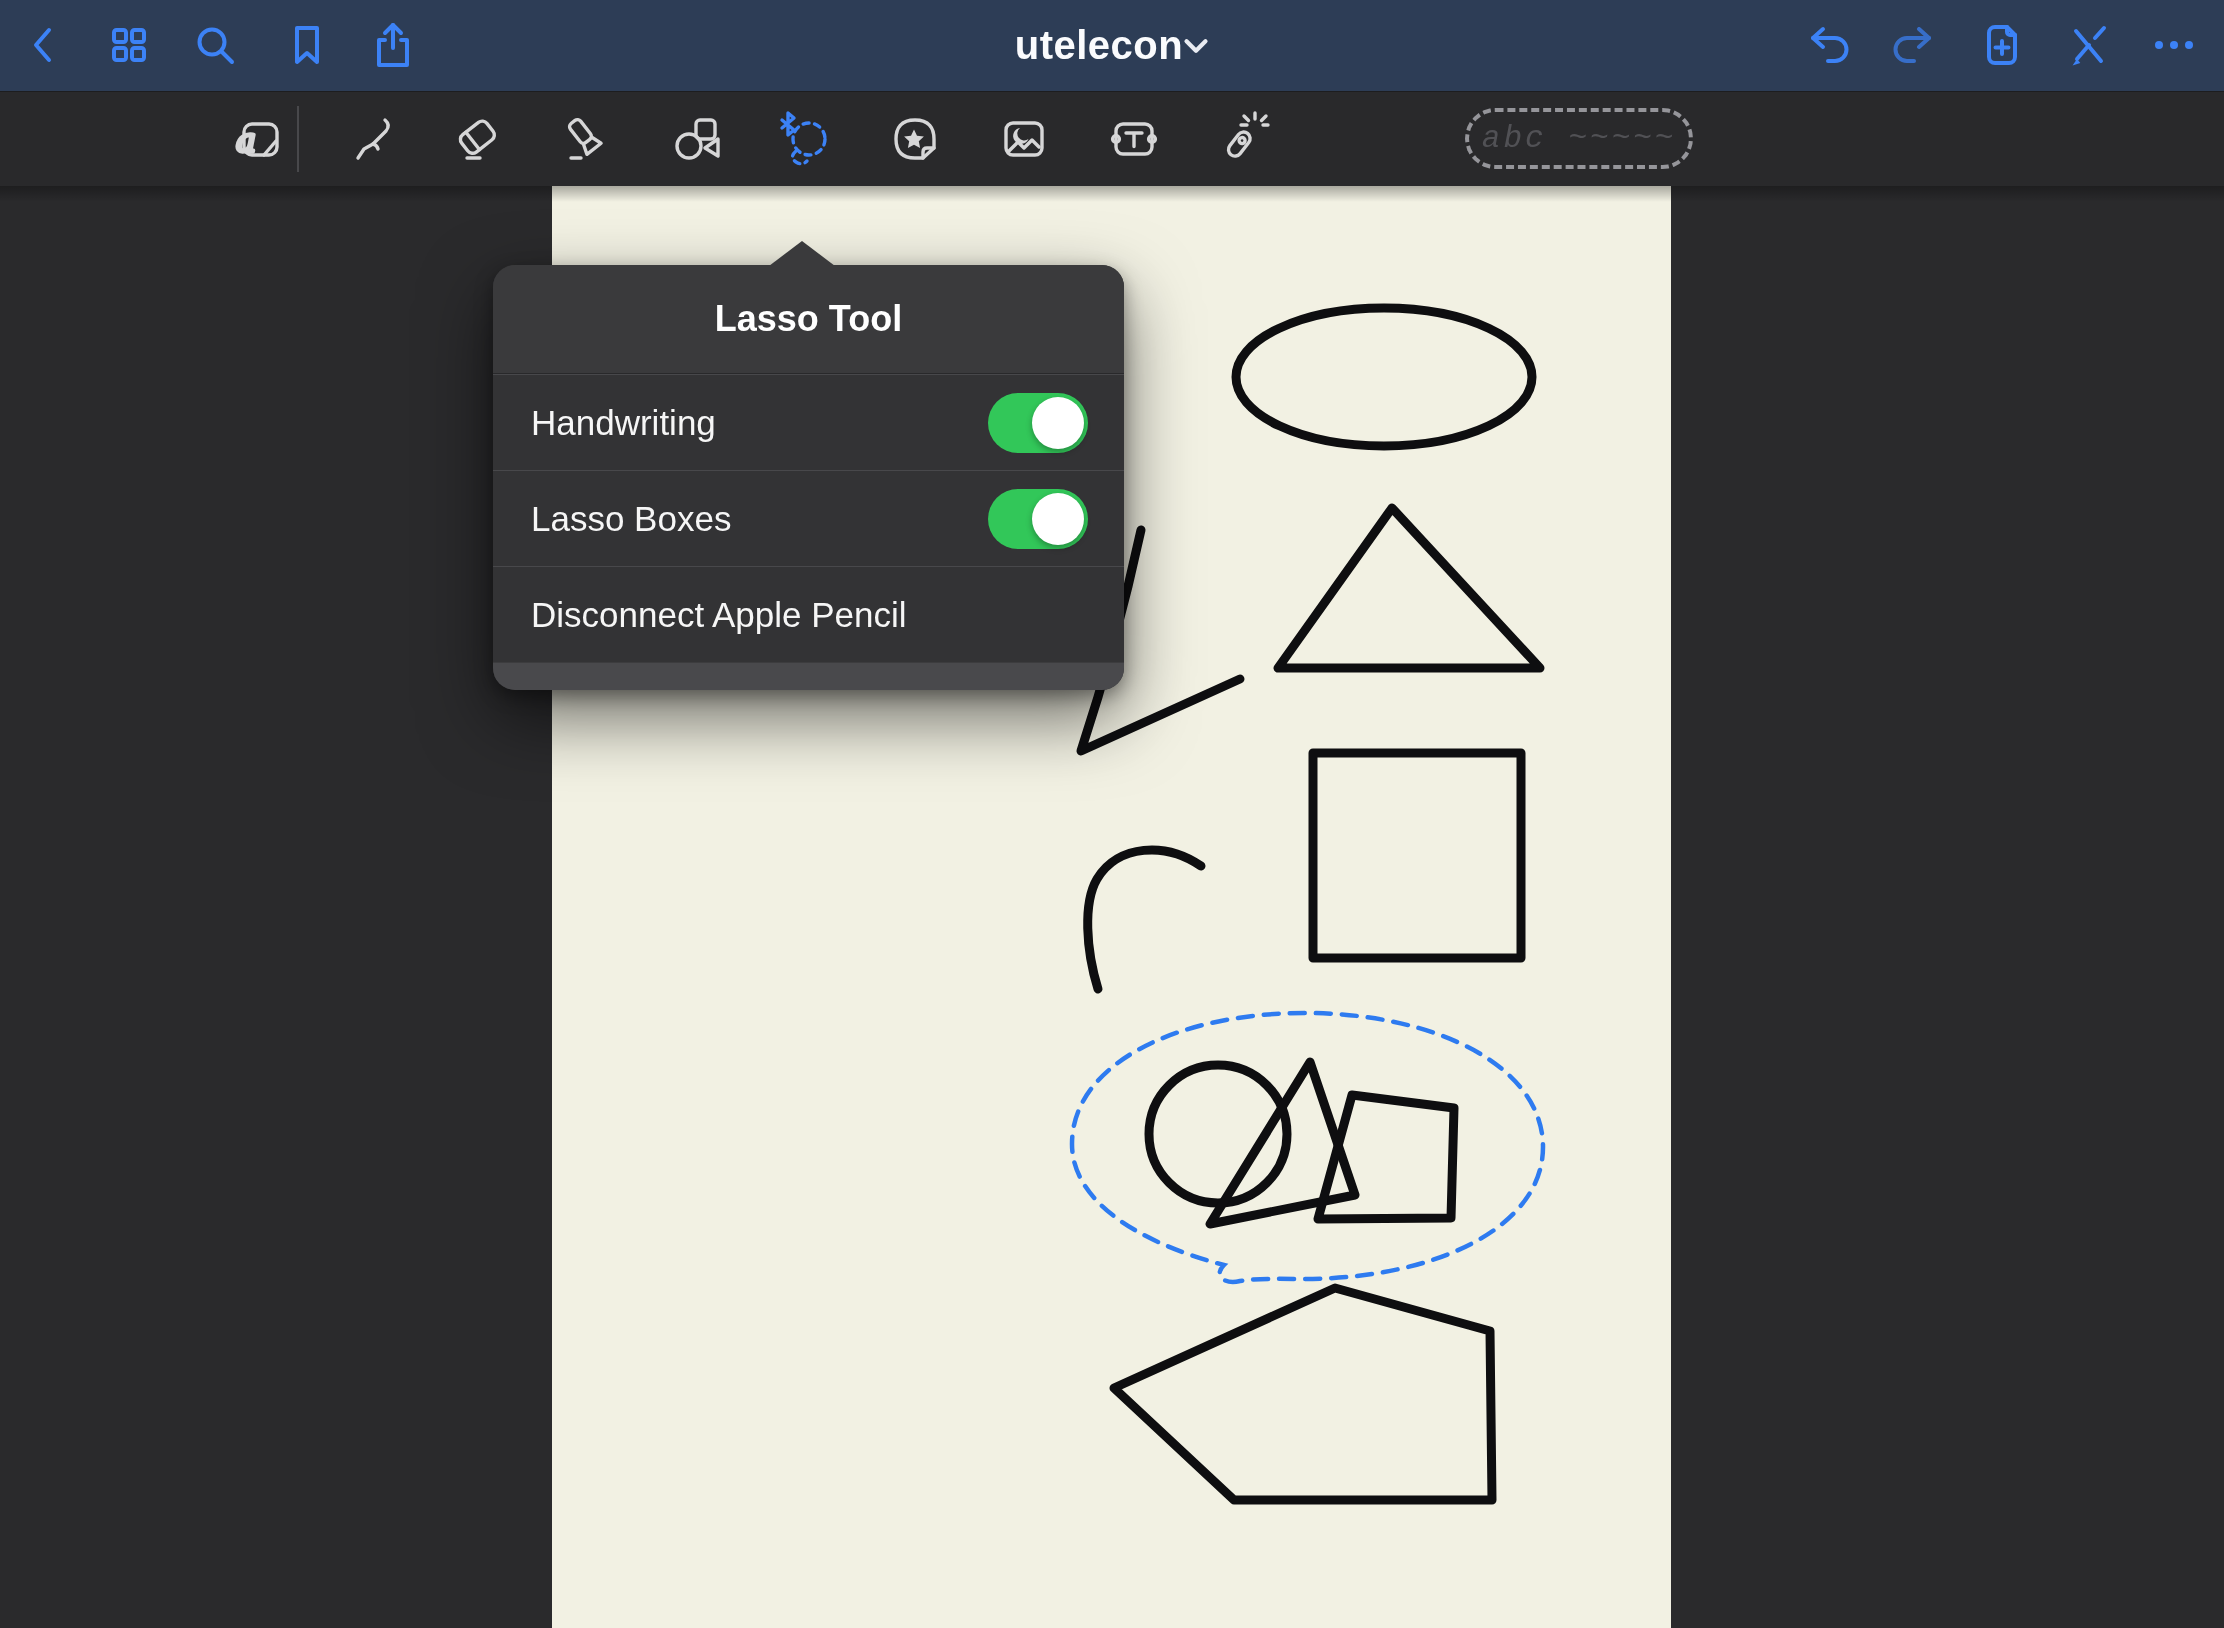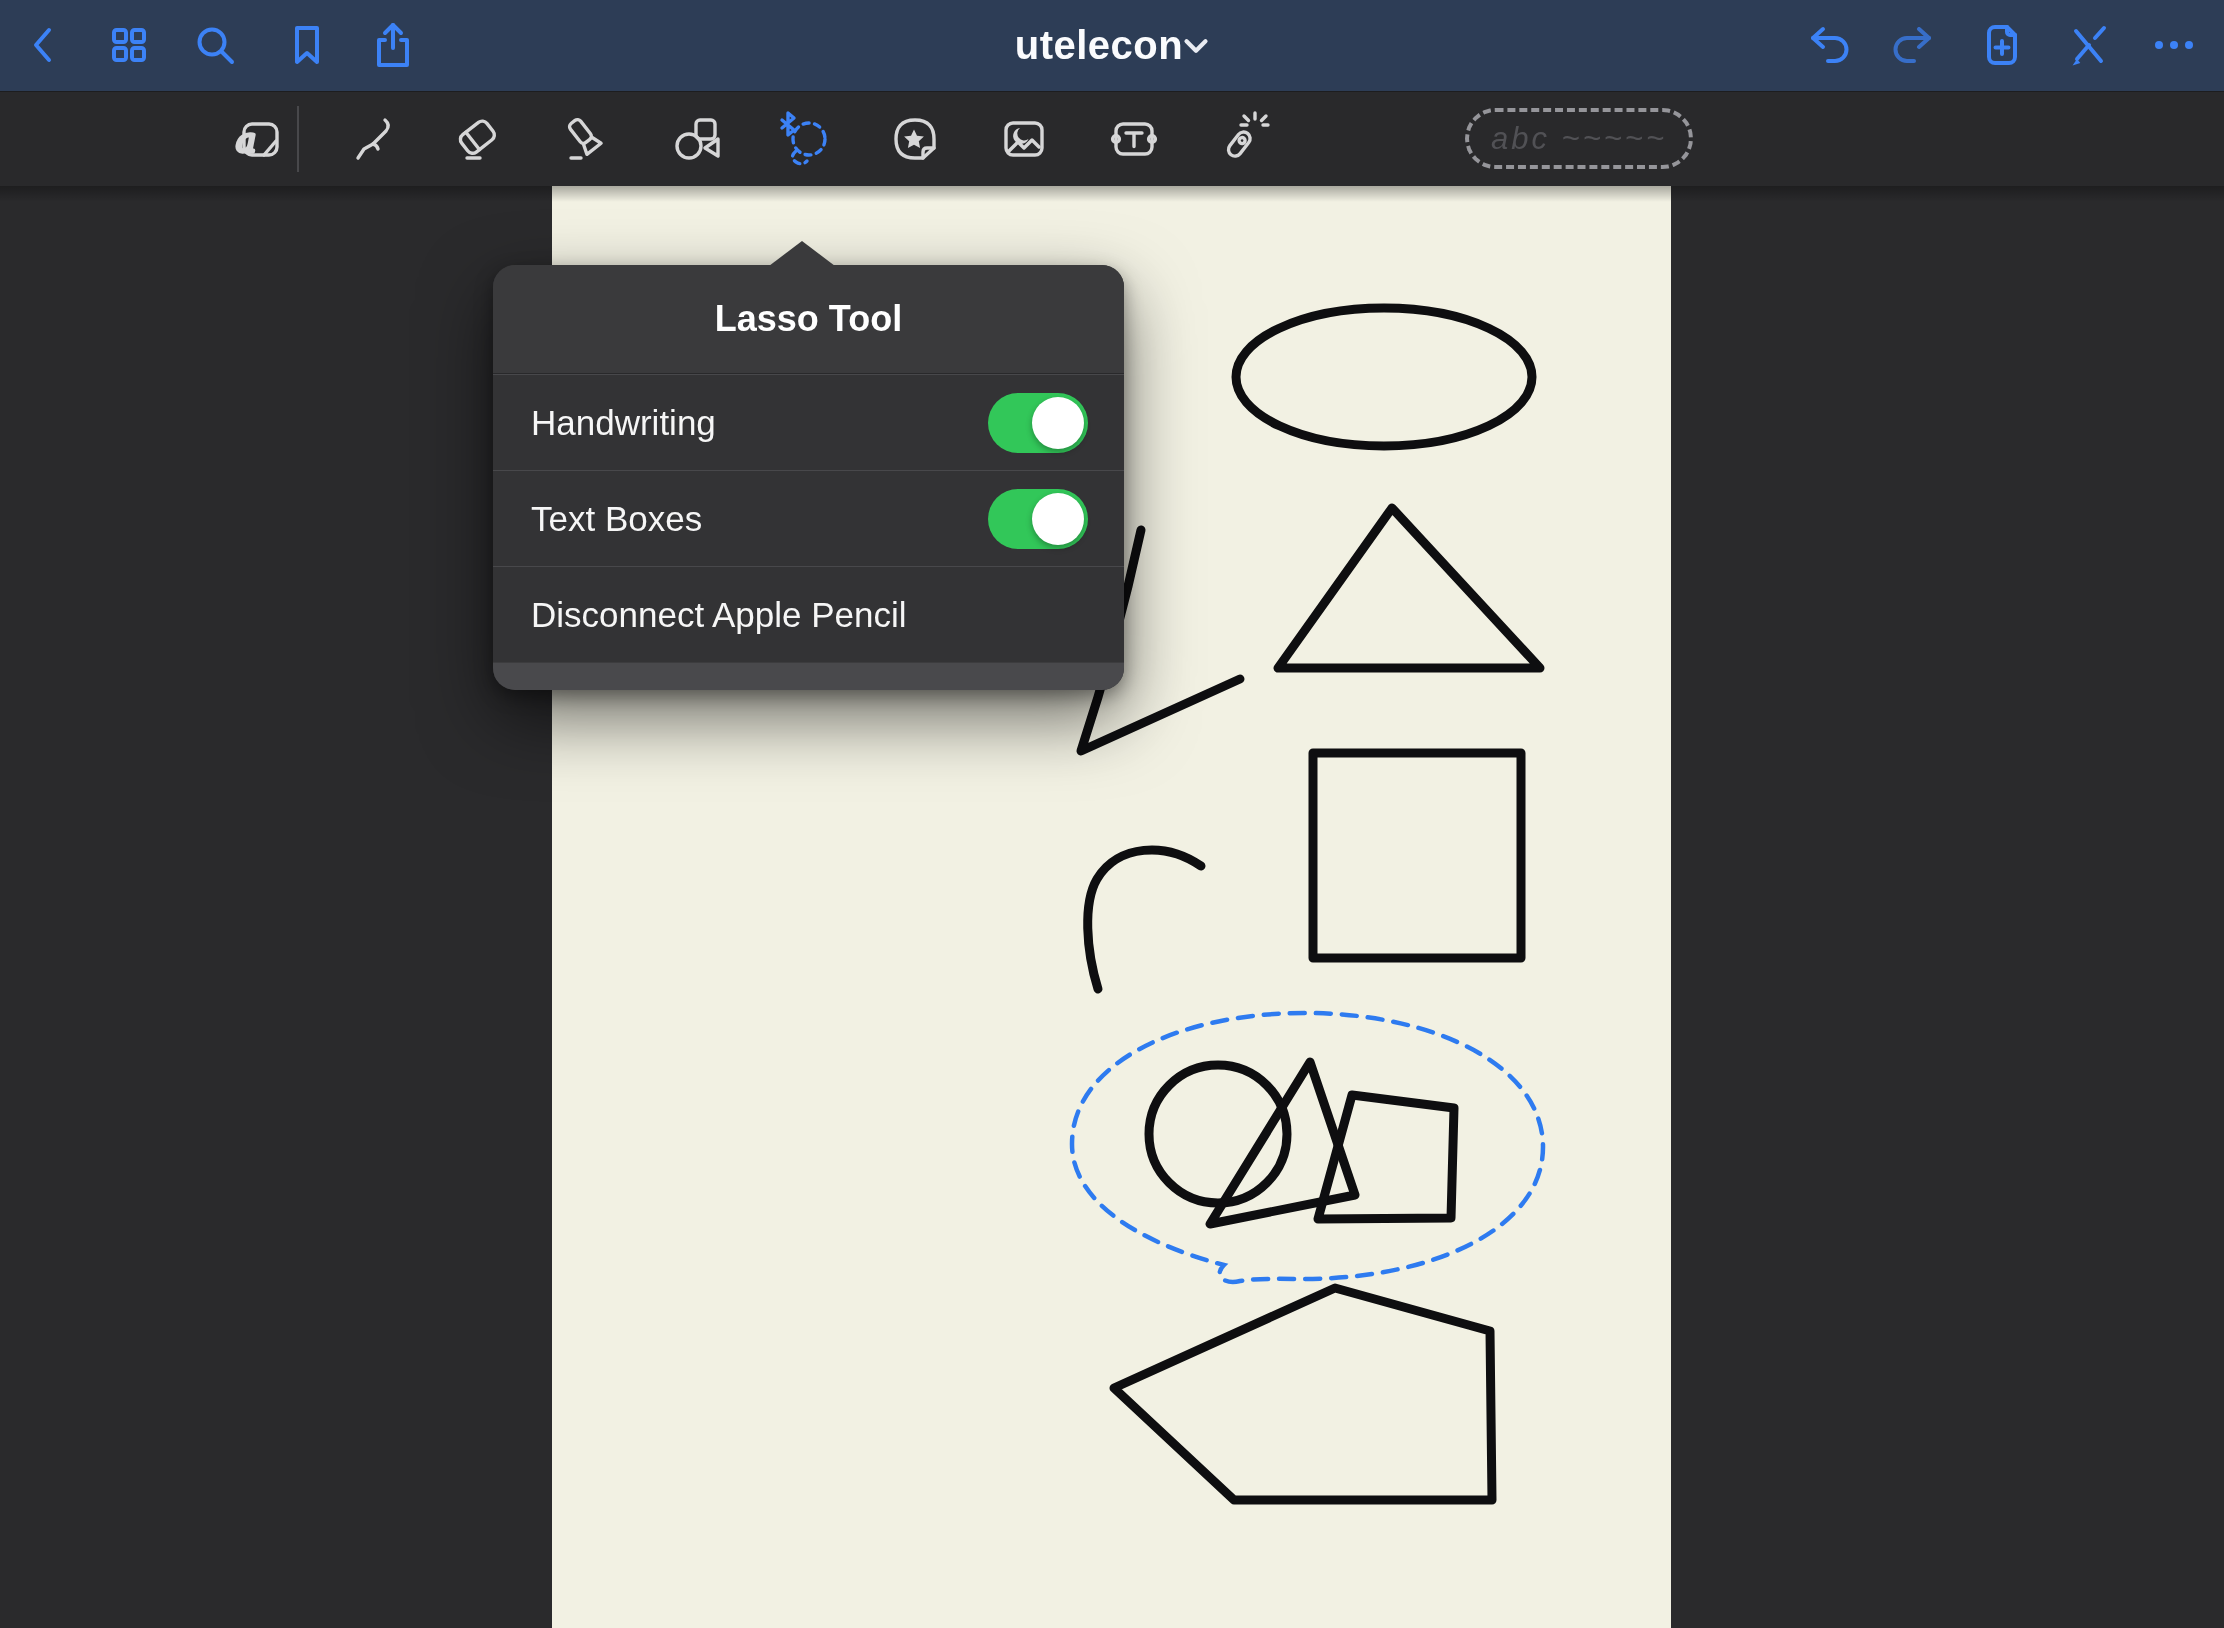--- a/index.html
+++ b/index.html
@@ -20,21 +20,21 @@
 
   
   .toolbar { position:absolute; left:0; top:91px; width:2224px; height:95px; background:#29292b; border-top:1px solid #1d1d1f; z-index:40; }
   .tool { position:absolute; top:19px; width:56px; height:56px; cursor:pointer; }
   .tool svg { width:56px; height:56px; display:block; overflow:visible; }
   .tool svg * { fill:none; stroke:#d6d6d7; stroke-width:3.4; stroke-linecap:round; stroke-linejoin:round; }
   .tool svg .fillg { fill:#d6d6d7; stroke:none; }
   .tool.active svg * { stroke:#3c82f6; }
   .tb-divider { position:absolute; left:297px; top:14px; width:2px; height:66px; background:#48484b; }
   .hw-pill { position:absolute; left:1465px; top:16px; width:228px; height:61px; border:4px dashed #95959a; border-radius:34px; display:flex; align-items:center; justify-content:center; cursor:text; }
-  .hw-pill span { font-size:31px; font-style:italic; color:#515155; letter-spacing:3px; font-family:Liberation Sans, sans-serif;text-align:right; }
+  .hw-pill span { font-size:31px; font-style:italic; color:#515155; letter-spacing:3px; font-family:Liberation Mono, monospace;text-align:right; }
 
   
   .paper { position:absolute; left:552px; top:186px; width:1119px; height:1442px; background:#f2f1e3; z-index:1; }
   .topshade { position:absolute; left:0; top:186px; width:2224px; height:16px; background:linear-gradient(rgba(0,0,0,.30), rgba(0,0,0,0)); z-index:3; pointer-events:none; }
   svg.canvas { position:absolute; left:0; top:186px; width:2224px; height:1442px; z-index:2; }
   svg.canvas .ink { fill:none; stroke:#0e0e10; stroke-width:9; stroke-linecap:round; stroke-linejoin:round; }
   svg.canvas .sel { fill:none; stroke:#2e7bf0; stroke-width:4.5; stroke-linecap:round; stroke-dasharray:15 11; }
 
   
   .popup { position:absolute; left:493px; top:221px; width:631px; z-index:30; border-radius:22px; background:#333335; box-shadow:0 28px 70px rgba(0,0,0,.55), 0 6px 18px rgba(0,0,0,.35);margin-top:44px; }
@@ -238,21 +238,21 @@
   <div class="popup-header">
     <span class="title">Lasso Tool</span>
   </div>
   <div class="prow">
     <span class="lbl">Handwriting</span>
     <span class="toggle on">
         <span class="knob"></span>
       </span>
   </div>
   <div class="prow">
-    <span class="lbl">Text Boxes</span>
+    <span class="lbl">Lasso Boxes</span>
     <span class="toggle on">
         <span class="knob"></span>
       </span>
   </div>
   <div class="prow">
     <span class="lbl">Disconnect Apple Pencil</span>
   </div>
   <div class="popup-footer"></div>
 </div>
 

